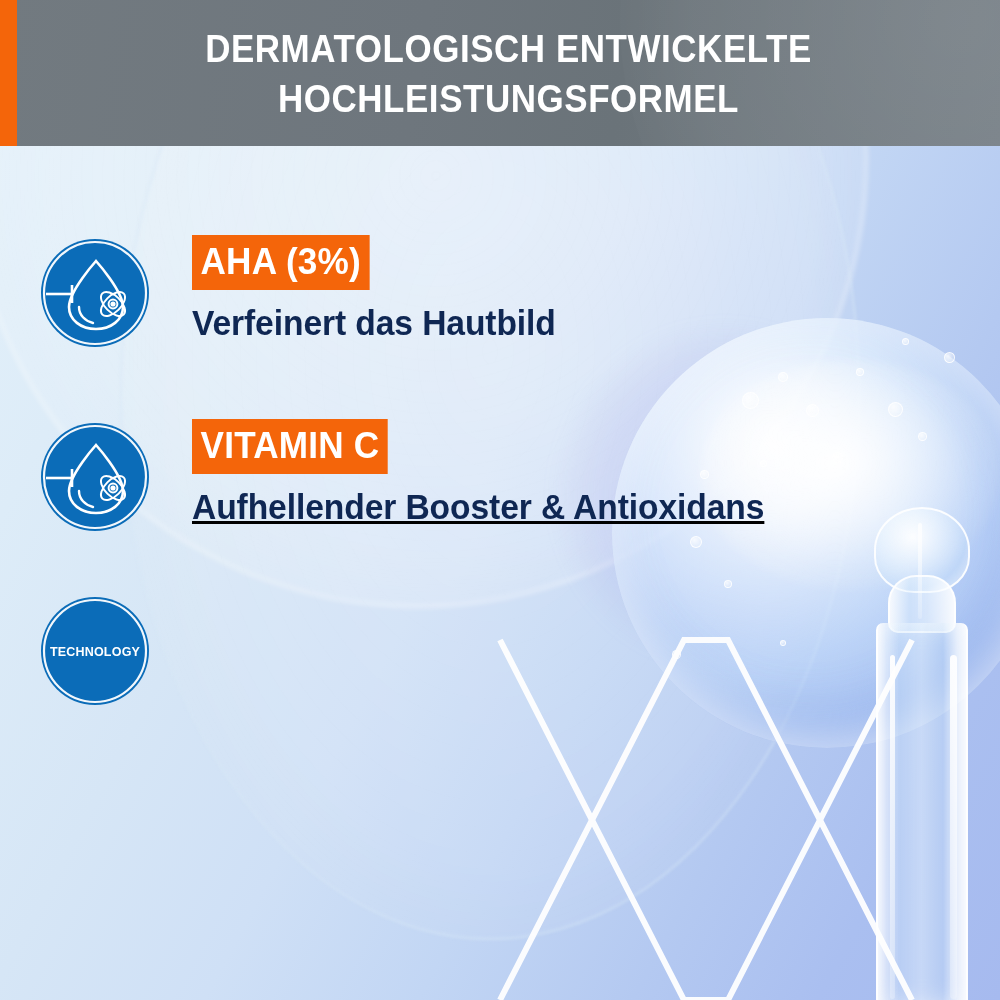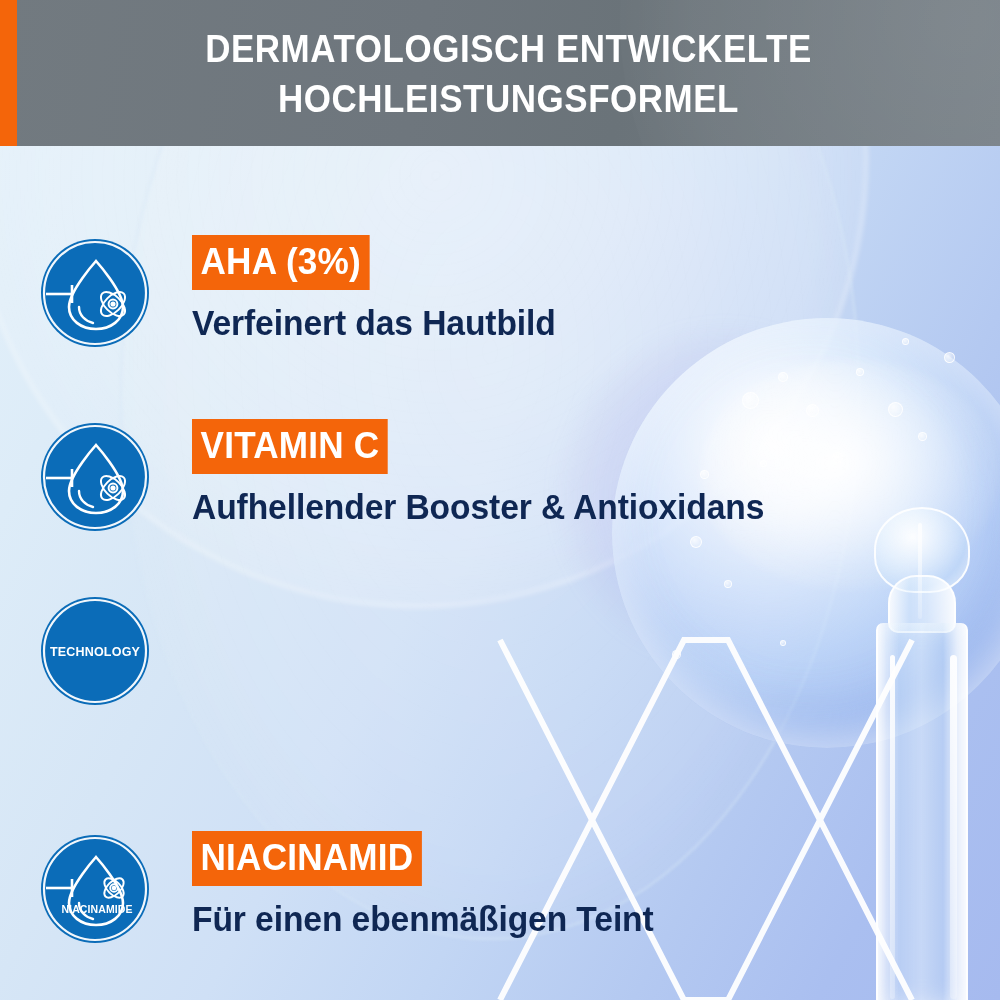--- a/index.html
+++ b/index.html
@@ -234,21 +234,21 @@
     margin-top:33px;
   }
   .feature {
     position:absolute;
     left:0;
     width:1000px;
     display:flex;
     align-items:flex-start;
   }
   .f1 { top:56px; }
-  .f2 { top:240px; }
+  .f2 { top:240px;text-decoration:underline; }
   .f3 { top:414px; }
   .f4 { top:652px; }
 
   .icon-wrap {
     width:190px;
     display:flex;
     justify-content:center;
     flex:0 0 190px;
     padding-top:4px;
     text-align:center;
@@ -404,40 +404,16 @@
         <div class="icon-circle">
           <svg viewBox="0 0 108 108">
             <circle cx="54" cy="54" r="51" fill="none" stroke="#ffffff" stroke-width="2.2" opacity="0.95"></circle>
             <text x="54" y="59" text-anchor="middle" fill="#ffffff" font-family="Liberation Sans, sans-serif" font-size="12.5" font-weight="bold" letter-spacing="0.2">TECHNOLOGY</text>
           </svg>
         </div>
       </div>
     </div>
 
     <div class="feature f4">
-      <div class="icon-wrap">
-        <div class="icon-circle">
-          <svg viewBox="0 0 108 108">
-            <circle cx="54" cy="54" r="51" fill="none" stroke="#ffffff" stroke-width="2.2" opacity="0.95"></circle>
-            <path d="M55 22 C55 22 28 52 28 68 C28 81 40 90 55 90 C70 90 82 81 82 68 C82 52 55 22 55 22 Z" fill="none" stroke="#ffffff" stroke-width="2.6" stroke-linecap="round"></path>
-            <path d="M38 68 C38 76 44 82 52 84" fill="none" stroke="#ffffff" stroke-width="2.4" stroke-linecap="round"></path>
-            <line x1="5" y1="53" x2="31" y2="53" stroke="#ffffff" stroke-width="2.6"></line>
-            <line x1="31" y1="44" x2="31" y2="62" stroke="#ffffff" stroke-width="2.6"></line>
-            <g stroke="#ffffff" stroke-width="1.9" fill="none">
-              <ellipse cx="73" cy="53" rx="6.5" ry="12" transform="rotate(45 73 53)"></ellipse>
-              <ellipse cx="73" cy="53" rx="6.5" ry="12" transform="rotate(-45 73 53)"></ellipse>
-              <circle cx="73" cy="53" r="3.8"></circle>
-              <circle cx="73" cy="53" r="1.4" fill="#ffffff"></circle>
-            </g>
-            <text x="56" y="78" text-anchor="middle" fill="#ffffff" font-family="Liberation Sans, sans-serif" font-size="10.5" font-weight="bold" letter-spacing="0.1">NIACINAMIDE</text>
-          </svg>
-        </div>
-      </div>
-      <div class="f-text">
-        <div class="tag">NIACINAMID</div>
-        <div class="desc">
-          <span class="l">Für einen ebenmäßigen Teint</span>
-        </div>
-      </div>
     </div>
 
   </div>
 </div>
 
 </body></html>

